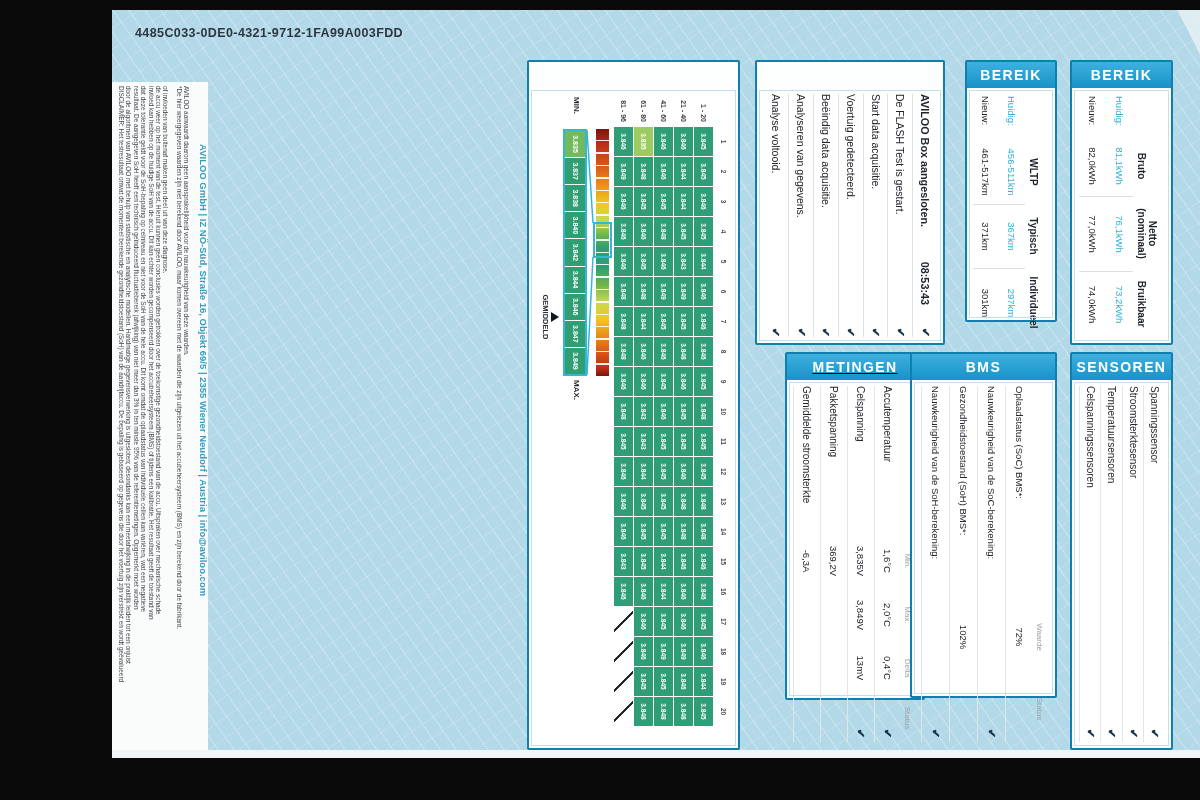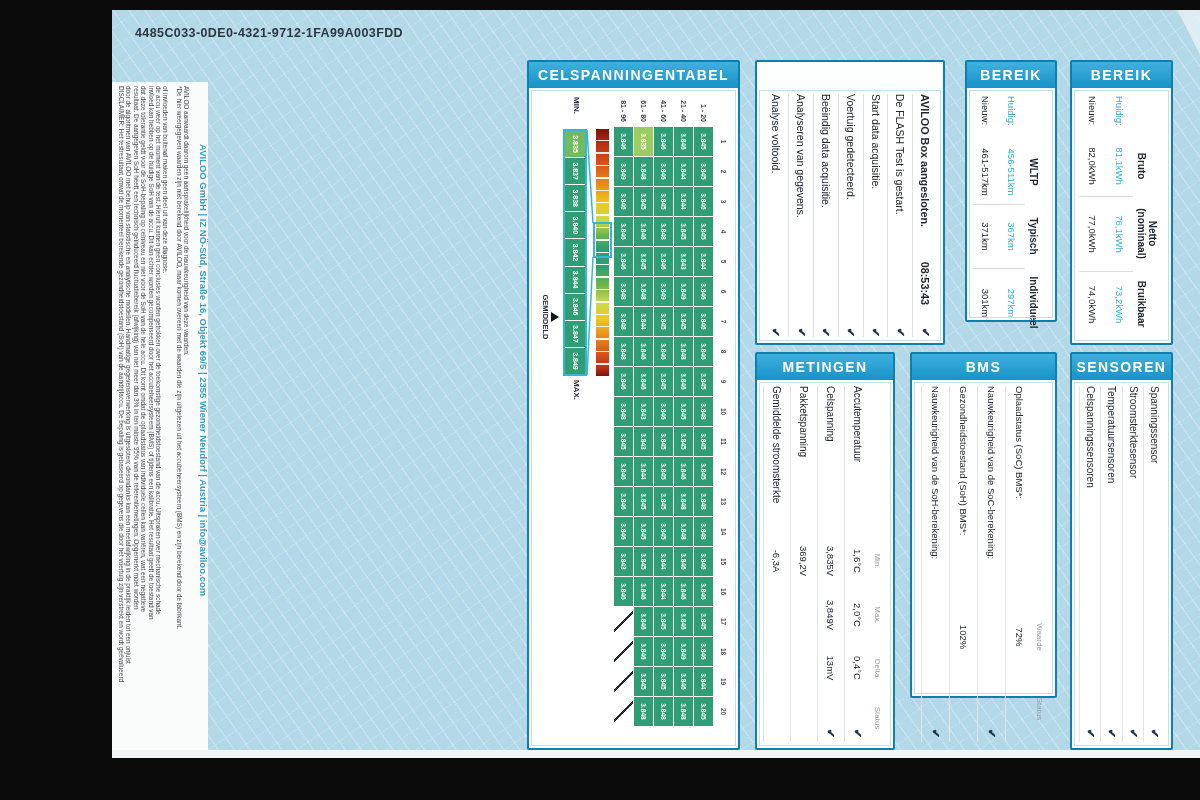--- a/index.html
+++ b/index.html
@@ -144,21 +144,20 @@
       </div>
       <div class="vline">
         <span>AVILOO aanvaardt daarom geen aansprakelijkheid voor de nauwkeurigheid van deze waarden.</span>
       </div>
       <div class="vline company gap">
         <span>AVILOO GmbH | IZ NÖ-Süd, Straße 16, Objekt 69/5 | 2355 Wiener Neudorf | Austria | info@aviloo.com</span>
       </div>
     </div>
 
   <div class="panel" style="left:415px;top:50px;width:213px;height:690px;">
-    <div class="phead">CELSPANNINGENTABEL</div>
     <div class="pbody">
       <div class="rot" style="width:648px;height:197px;">
         <div class="cgrid" id="cell-grid">
             <span></span>
             <span class="cidx">1</span>
             <span class="cidx">2</span>
             <span class="cidx">3</span>
             <span class="cidx">4</span>
             <span class="cidx">5</span>
             <span class="cidx">6</span>
@@ -378,21 +377,21 @@
           <span class="re-val re-cyan sep">76,1kWh</span>
           <span class="re-val re-cyan sep">73,2kWh</span>
           <span class="re-label re-dark">Nieuw:</span>
           <span class="re-val re-dark">82,0kWh</span>
           <span class="re-val re-dark sep">77,0kWh</span>
           <span class="re-val re-dark sep">74,0kWh</span>
         </div>
     </div>
   </div>
 
-  <div class="panel" style="left:643px;top:342px;width:140px;height:398px;">
+  <div class="panel" style="left:673px;top:342px;width:140px;height:348px;text-decoration:underline;">
     <div class="phead">METINGEN</div>
     <div class="pbody">
       <div class="rot" style="width:356px;height:124px;" id="metingen-grid">
           <span class="mh"></span>
           <span class="mh">Min.</span>
           <span class="mh">Max.</span>
           <span class="mh">Delta</span>
           <span class="mh">Status</span>
           <span class="mlabel bb">Accutemperatuur</span>
           <span class="mval bb ctr">1,6°C</span>

